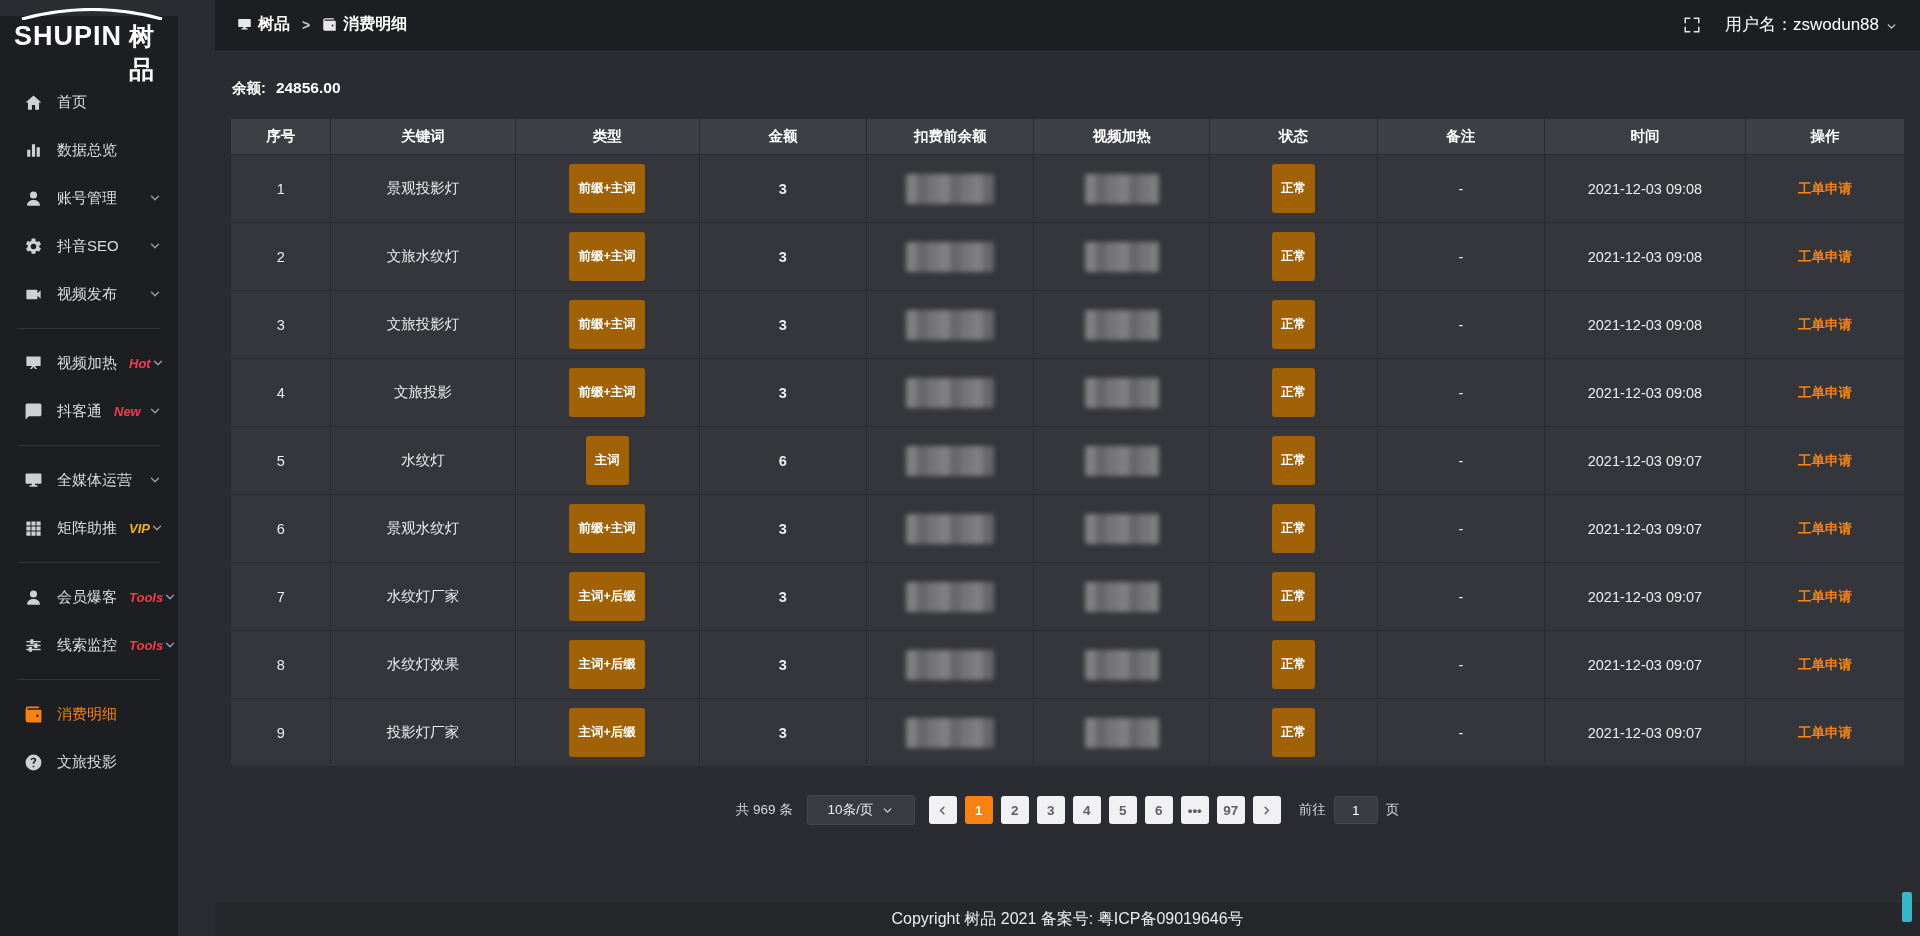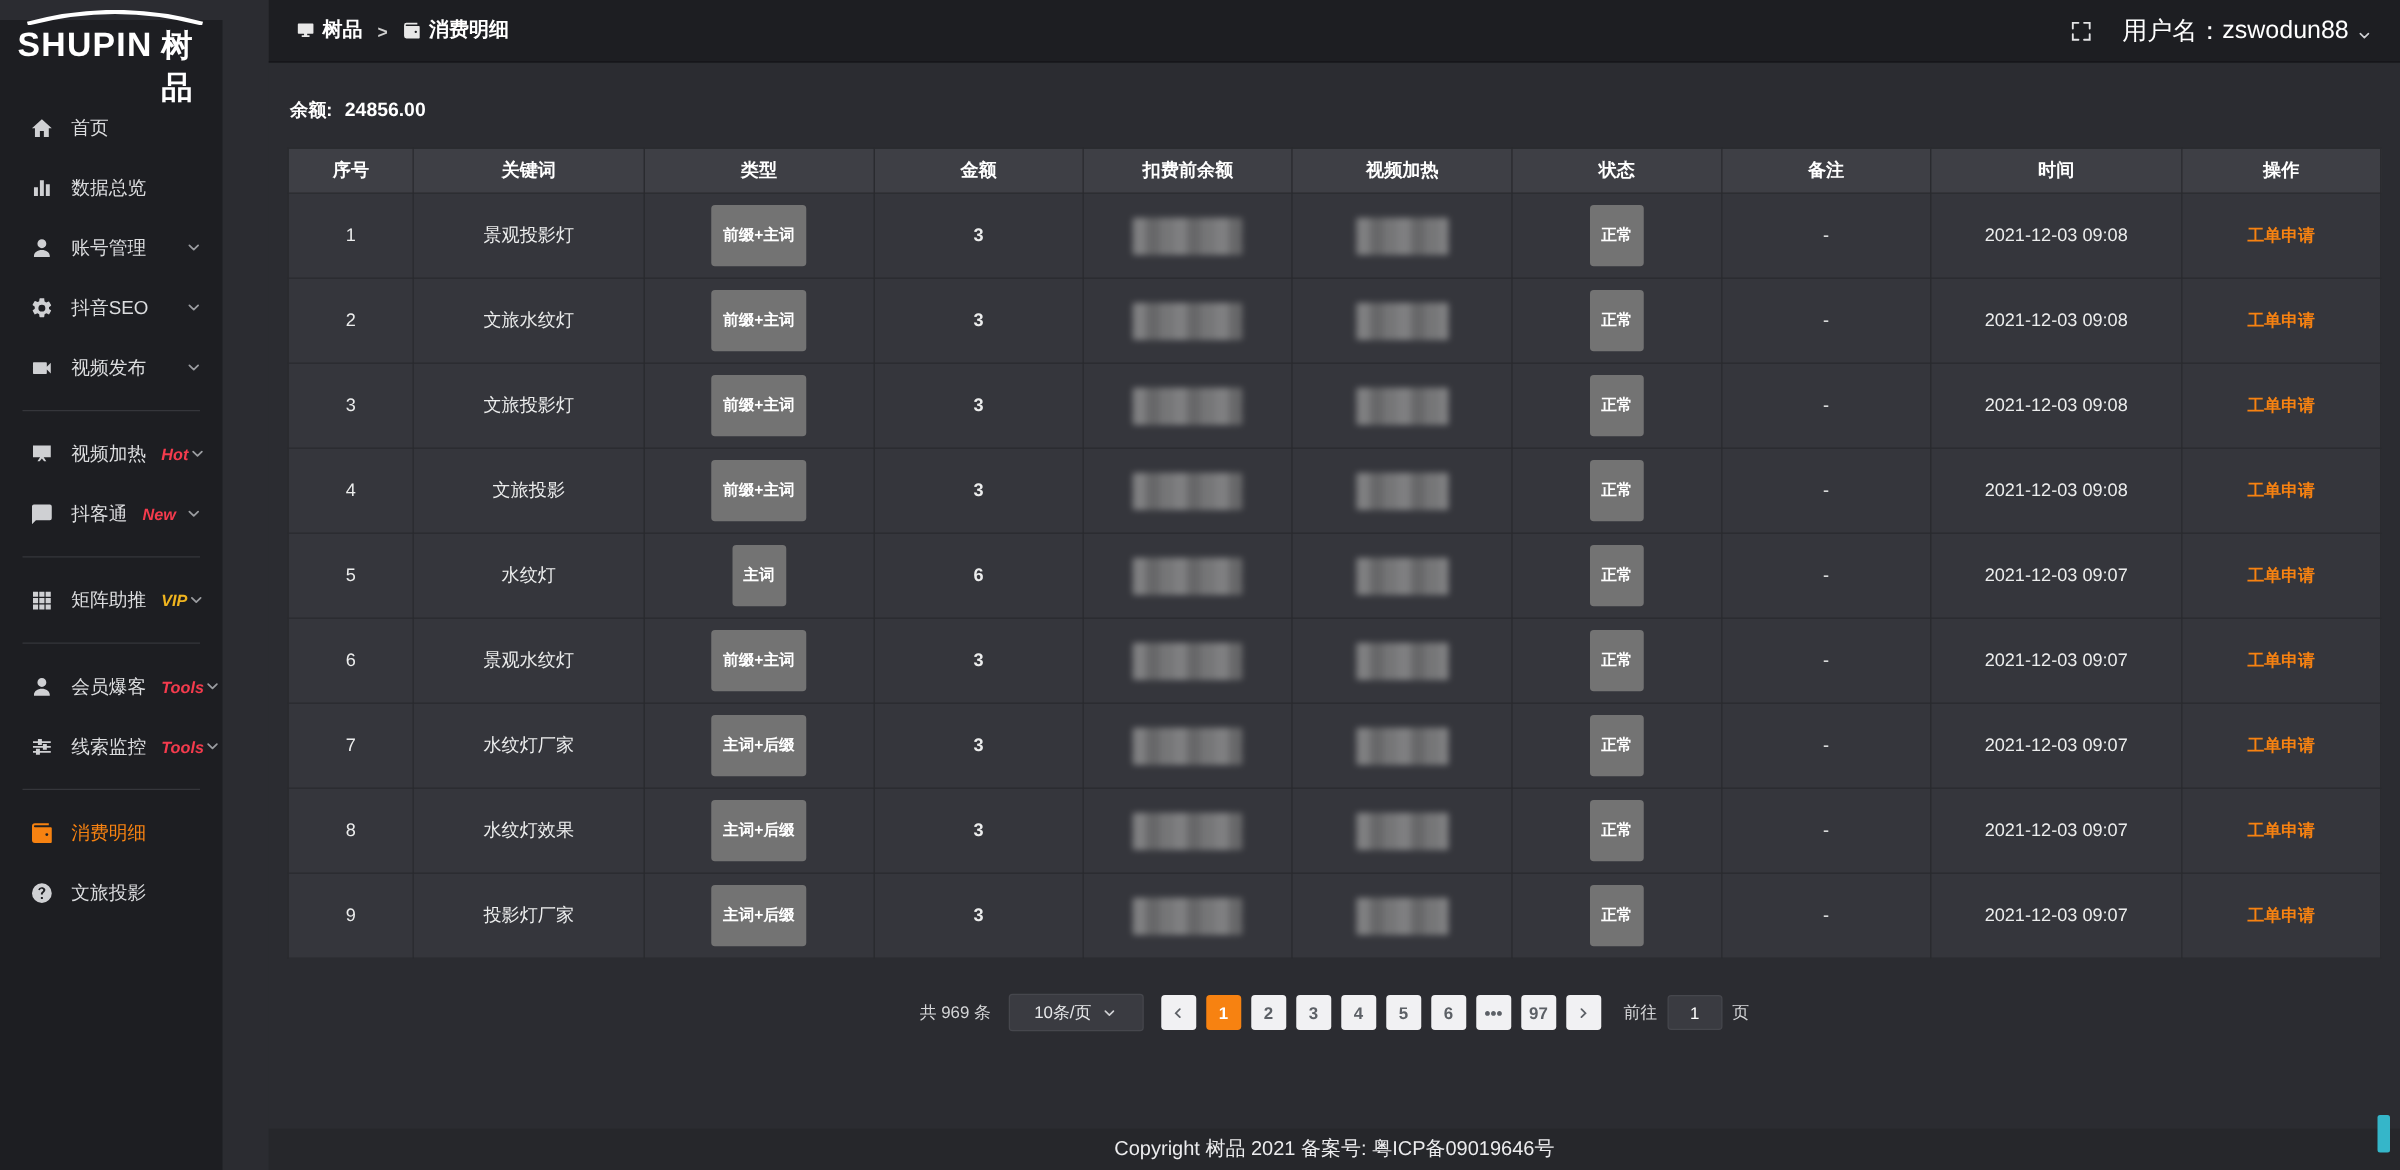--- a/index.html
+++ b/index.html
@@ -32,36 +32,36 @@
   .topbar { position:absolute; left:215px; top:0; right:0; height:50px;
     background:#1d1e22; display:flex; align-items:center; padding:0 22px;
     border-bottom:1px solid #141519; }
   .crumb { display:flex; align-items:center; color:#fff; font-size:16px; font-weight:bold; }
   .crumb-icon { width:15px; height:15px; display:inline-flex; color:#e8e8e8; margin-right:6px; }
   .crumb-icon svg { width:15px; height:15px; fill:currentColor; }
   .crumb-sep { margin:0 12px; color:#cfcfcf; font-size:14px; font-weight:bold; }
   .topbar-right { margin-left:auto; display:flex; align-items:center; color:#fff; }
   .fs-icon { width:18px; height:18px; color:#e3e3e5; cursor:pointer; margin-right:24px; }
   .fs-icon svg { width:18px; height:18px; }
-  .username { font-size:20px; display:flex; align-items:center; cursor:pointer; }
+  .username { font-size:17px; display:flex; align-items:center; cursor:pointer; }
   .user-chevron { width:13px; height:13px; margin-left:6px; color:#cfd0d3; }
   .user-chevron svg { width:13px; height:13px; }
 
   
   .main { position:absolute; left:215px; top:51px; right:0; bottom:0; background:#2b2c31; }
   .balance { padding:28px 12px 20px 17px; color:#fff; font-size:14.5px; font-weight:bold; }
   .balance b { font-size:15.5px; margin-left:6px; }
 
   table.grid { width:calc(100% - 30px); margin:0 15px; border-collapse:collapse;
     table-layout:fixed; }
   .grid th { background:#3e3f45; color:#fff; font-size:14.5px; font-weight:bold;
     height:36px; text-align:center; border:1px solid #2a2b2f; }
   .grid td { background:#35363c; color:#eceded; font-size:14.5px; height:68px;
     text-align:center; border:1px solid #2a2b2f; vertical-align:middle; }
-  .type-badge,.status-badge { display:inline-block; background:#737373; color:#fff;
+  .type-badge,.status-badge { display:inline-block; background:#a16207; color:#fff;
     font-size:12.5px; font-weight:bold; padding:16px 9px; border-radius:3px; }
   .mosaic { display:inline-block; width:88px; height:30px; vertical-align:middle;
     border-radius:2px; opacity:.72; filter:blur(2.6px);
     background:
       repeating-linear-gradient(90deg,#9c9c9c 0 11px,#7b7b7b 11px 22px,#8f8f8f 22px 33px),
       repeating-linear-gradient(0deg,rgba(255,255,255,.25) 0 9px,rgba(0,0,0,.2) 9px 18px); }
   .mosaic.m2 { width:74px; }
   .cell-amount { font-weight:bold; }
   .action-link { color:#f78211; font-weight:bold; font-size:13.5px; cursor:pointer; }
 
@@ -172,20 +172,31 @@
             <path d="M20 2H4a2 2 0 0 0-2 2v18l4-4h14a2 2 0 0 0 2-2V4a2 2 0 0 0-2-2z"></path>
           </svg>
         </span>
         <span class="sb-label">抖客通</span>
         <span class="sb-badge red">New</span>
         <span class="sb-chevron"><svg viewBox="0 0 24 24" fill="none" stroke="currentColor" stroke-width="2.4" stroke-linecap="round" stroke-linejoin="round">
             <path d="M6 9l6 6 6-6"></path>
           </svg></span>
       </div>
       <div class="sb-divider"></div>
+      <div class="sb-item">
+        <span class="sb-icon">
+          <svg viewBox="0 0 24 24">
+            <path d="M21 3H3a1 1 0 0 0-1 1v11a1 1 0 0 0 1 1h7v2H7v2h10v-2h-3v-2h7a1 1 0 0 0 1-1V4a1 1 0 0 0-1-1z"></path>
+          </svg>
+        </span>
+        <span class="sb-label">全媒体运营</span>
+        <span class="sb-chevron"><svg viewBox="0 0 24 24" fill="none" stroke="currentColor" stroke-width="2.4" stroke-linecap="round" stroke-linejoin="round">
+            <path d="M6 9l6 6 6-6"></path>
+          </svg></span>
+      </div>
       <div class="sb-item">
         <span class="sb-icon">
           <svg viewBox="0 0 24 24">
             <path d="M3 3h5.2v5.2H3zM9.4 3h5.2v5.2H9.4zM15.8 3H21v5.2h-5.2zM3 9.4h5.2v5.2H3zM9.4 9.4h5.2v5.2H9.4zM15.8 9.4H21v5.2h-5.2zM3 15.8h5.2V21H3zM9.4 15.8h5.2V21H9.4zM15.8 15.8H21V21h-5.2z"></path>
           </svg>
         </span>
         <span class="sb-label">矩阵助推</span>
         <span class="sb-badge gold">VIP</span>
         <span class="sb-chevron"><svg viewBox="0 0 24 24" fill="none" stroke="currentColor" stroke-width="2.4" stroke-linecap="round" stroke-linejoin="round">
             <path d="M6 9l6 6 6-6"></path>

